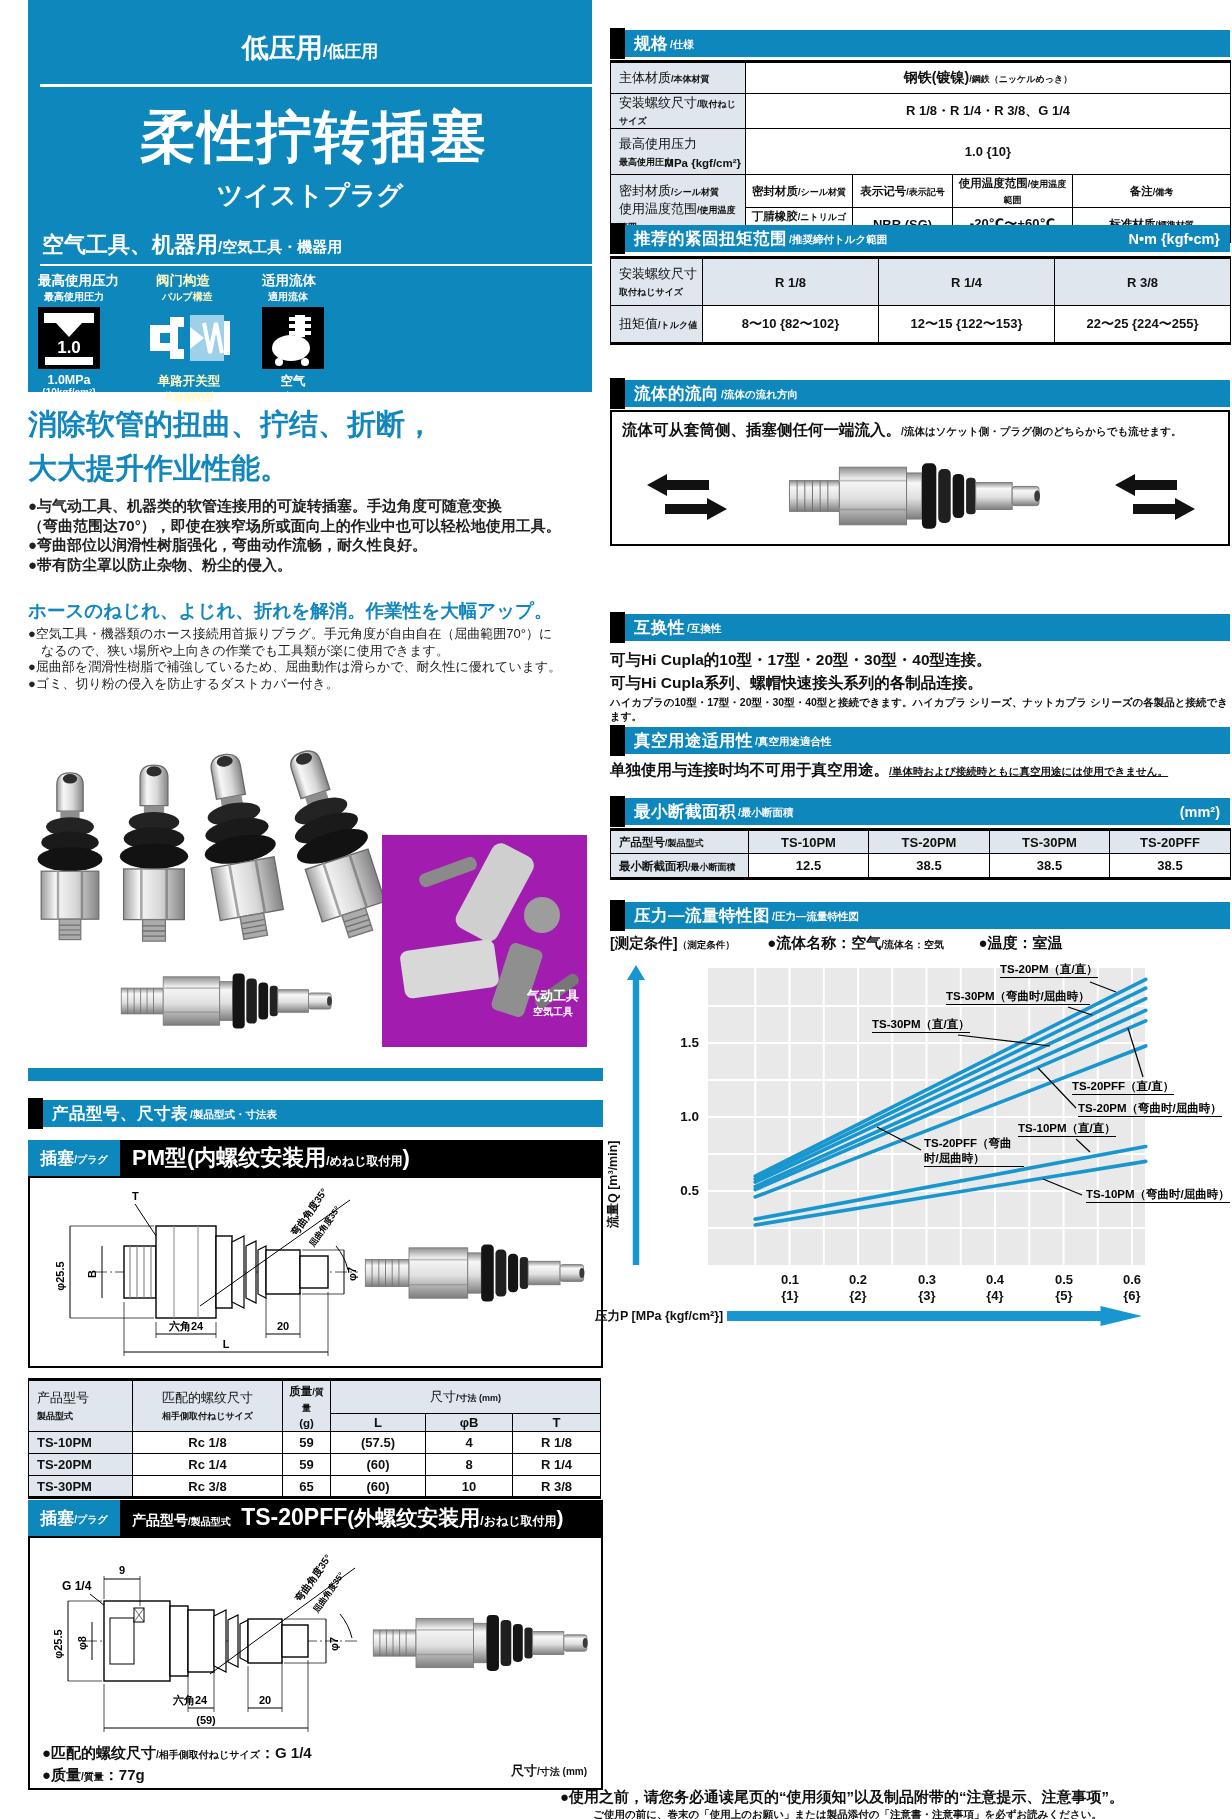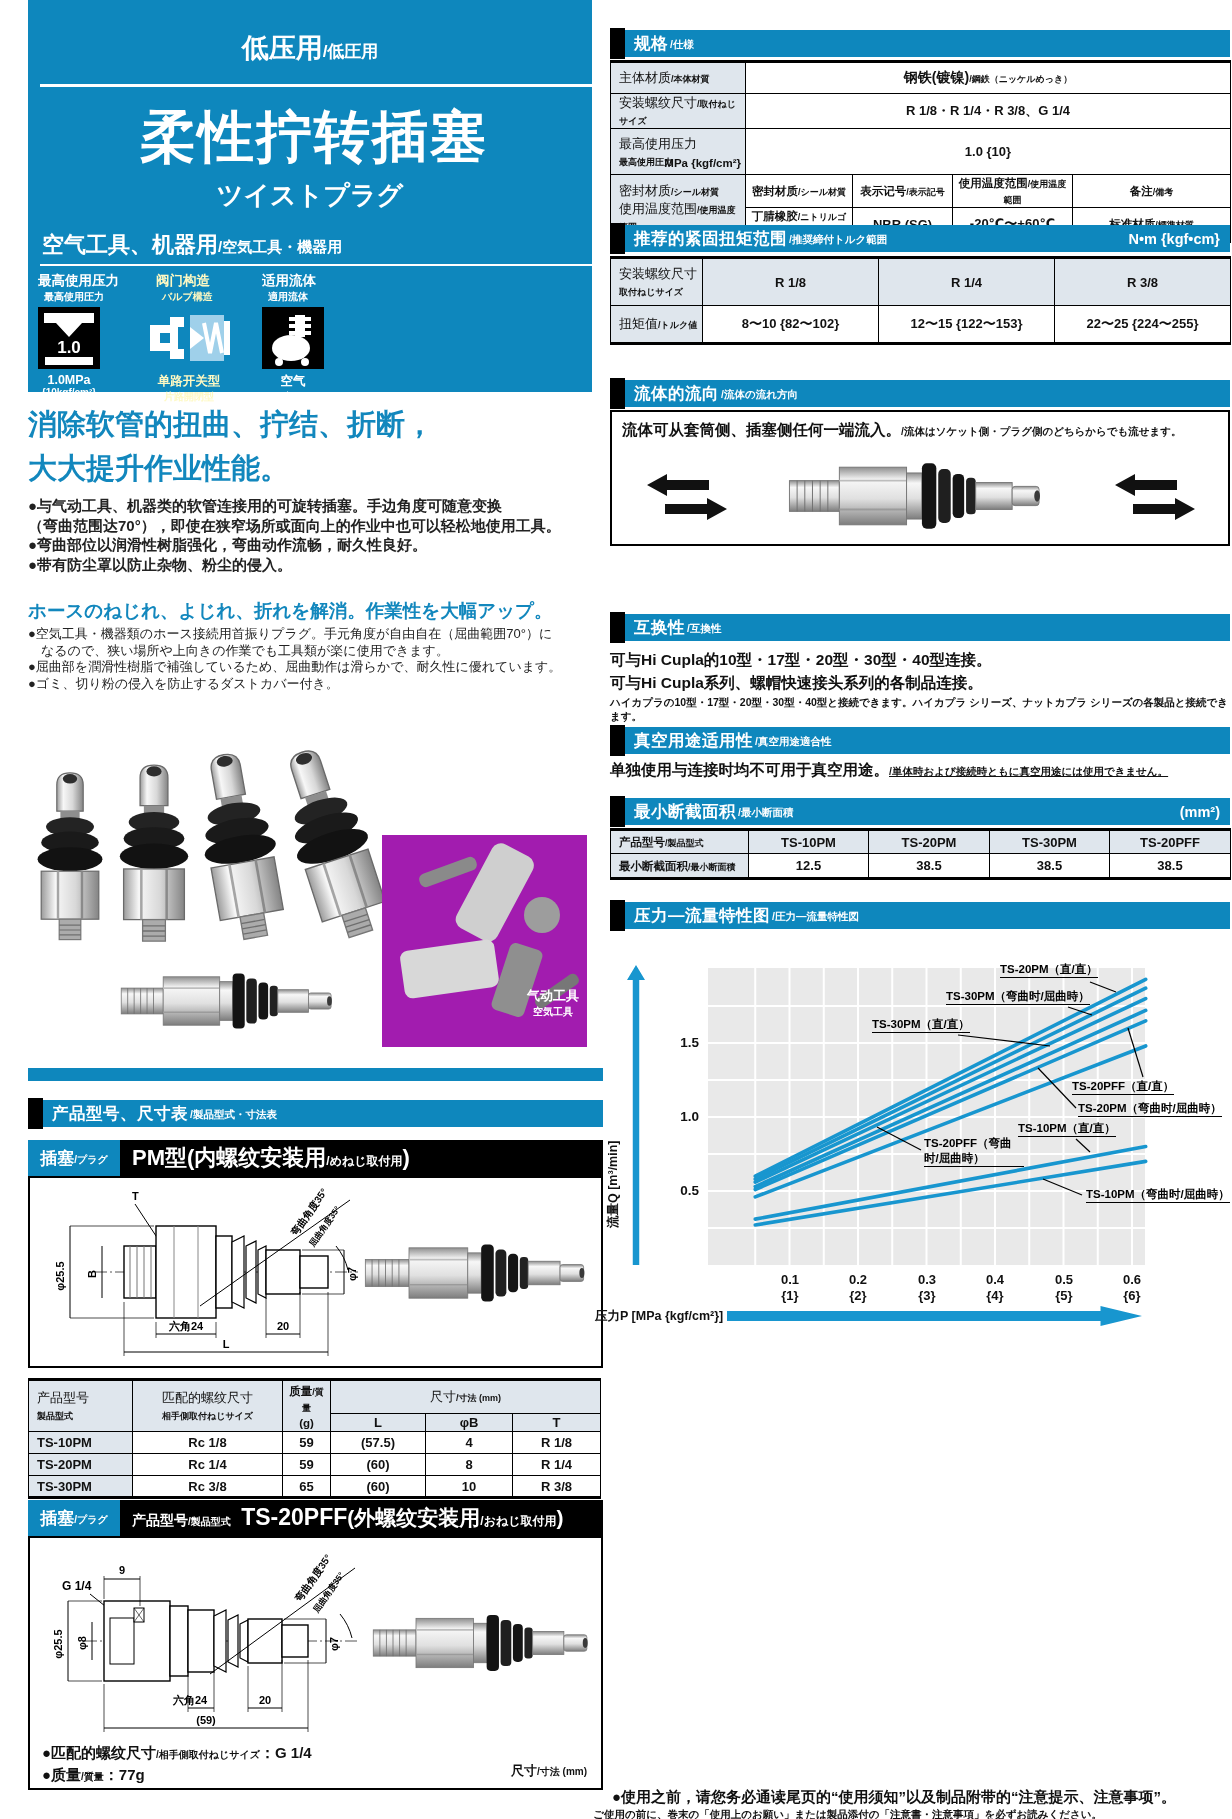--- a/index.html
+++ b/index.html
@@ -541,20 +541,25 @@
       <td class="val">38.5</td>
       <td class="val">38.5</td>
     </tr>
   </tbody>
     </table>
 
   <div class="secbar" style="left:610px;top:902px;width:620px;">
     <span class="cn">压力—流量特性图</span>
       <span class="jp">/圧力—流量特性図</span>
   </div>
+  <div class="abs" style="left:610px;top:934px;width:620px;">
+    <span class="b" style="font-size:14.5px;">[测定条件]</span><span class="b" style="font-size:9.5px;">（測定条件）</span>
+    <span class="b" style="font-size:15px;margin-left:28px;">●流体名称：空气</span><span class="b" style="font-size:10px;">/流体名：空気</span>
+    <span class="b" style="font-size:15px;margin-left:30px;">●温度：室温</span>
+  </div>
 
   <div class="abs" style="left:575px;top:960px;width:585px;height:378px;" id="chart-wrap">
     <svg id="chart-canvas" width="585" height="378" viewBox="0 0 585 378" style="position:absolute;left:0;top:0;">
         <rect x="133" y="8" width="437" height="297" fill="#e9e9e9"></rect>
         <line x1="180.25" y1="8" x2="180.25" y2="305" stroke="#fff" stroke-width="2"></line>
         <line x1="214.5" y1="8" x2="214.5" y2="305" stroke="#fff" stroke-width="2"></line>
         <line x1="248.75" y1="8" x2="248.75" y2="305" stroke="#fff" stroke-width="2"></line>
         <line x1="283" y1="8" x2="283" y2="305" stroke="#fff" stroke-width="2"></line>
         <line x1="317.25" y1="8" x2="317.25" y2="305" stroke="#fff" stroke-width="2"></line>
         <line x1="351.5" y1="8" x2="351.5" y2="305" stroke="#fff" stroke-width="2"></line>
@@ -628,16 +633,16 @@
       </div>
     <div class="xtick" style="left:535px;top:312px;">
         <div>0.6</div>
         <div>{6}</div>
       </div>
 
     <div class="abs b" style="left:20px;top:348px;font-size:12.5px;white-space:nowrap;">压力P [MPa {kgf/cm²}]</div>
     <div class="abs" style="left:152px;top:346px;width:415px;height:20px;background:#1896cf;clip-path:polygon(0 25%,90% 25%,90% 0,100% 50%,90% 100%,90% 75%,0 75%);"></div>
   </div>
 
-  <div class="abs b" style="left:560px;right:4px;top:1788px;text-align:center;font-size:15px;">●使用之前，请您务必通读尾页的“使用须知”以及制品附带的“注意提示、注意事项”。</div>
+  <div class="abs b" style="left:560px;right:4px;top:1788px;text-align:left;font-size:15px;">●使用之前，请您务必通读尾页的“使用须知”以及制品附带的“注意提示、注意事项”。</div>
   <div class="abs b" style="left:560px;right:130px;top:1808px;text-align:right;font-size:10.5px;">ご使用の前に、巻末の「使用上のお願い」または製品添付の「注意書・注意事項」を必ずお読みください。</div>
 
 </div>
 
 </body></html>

